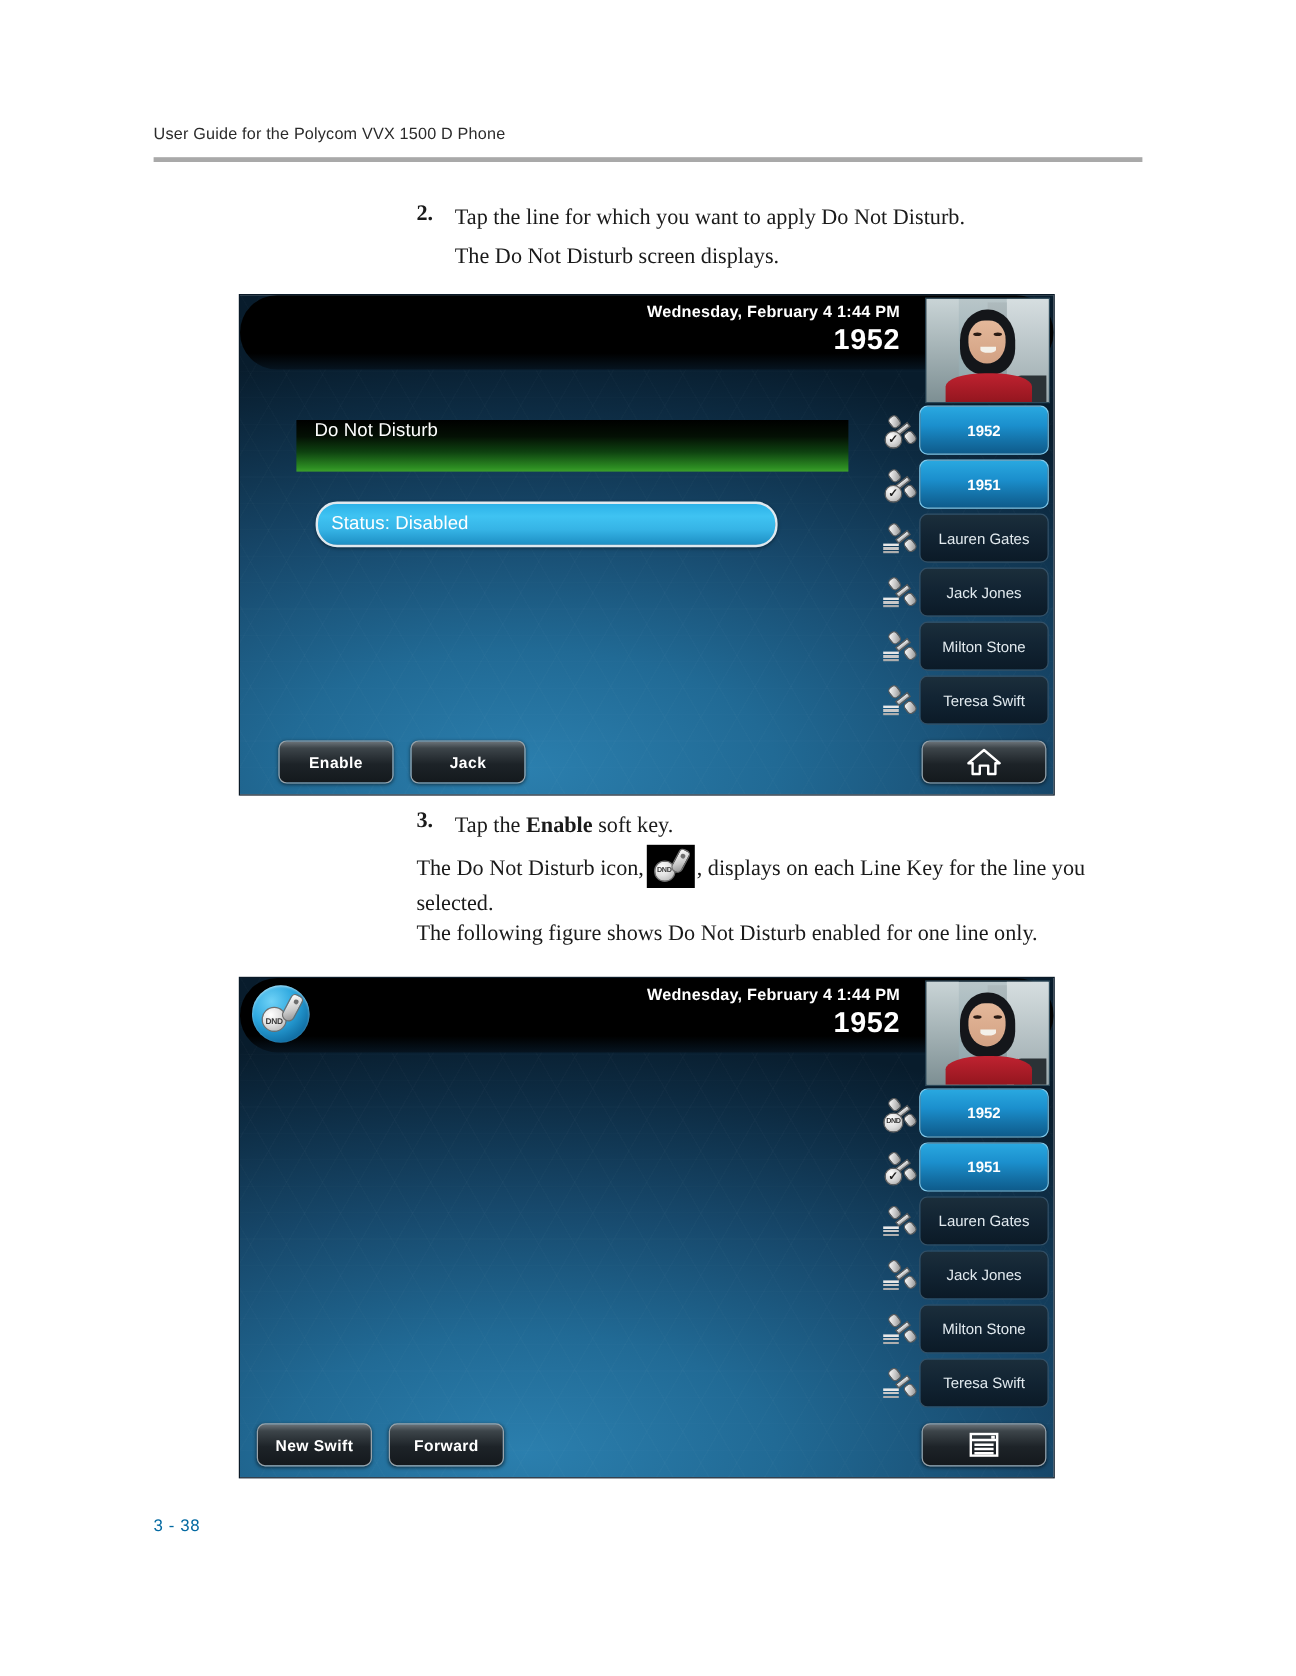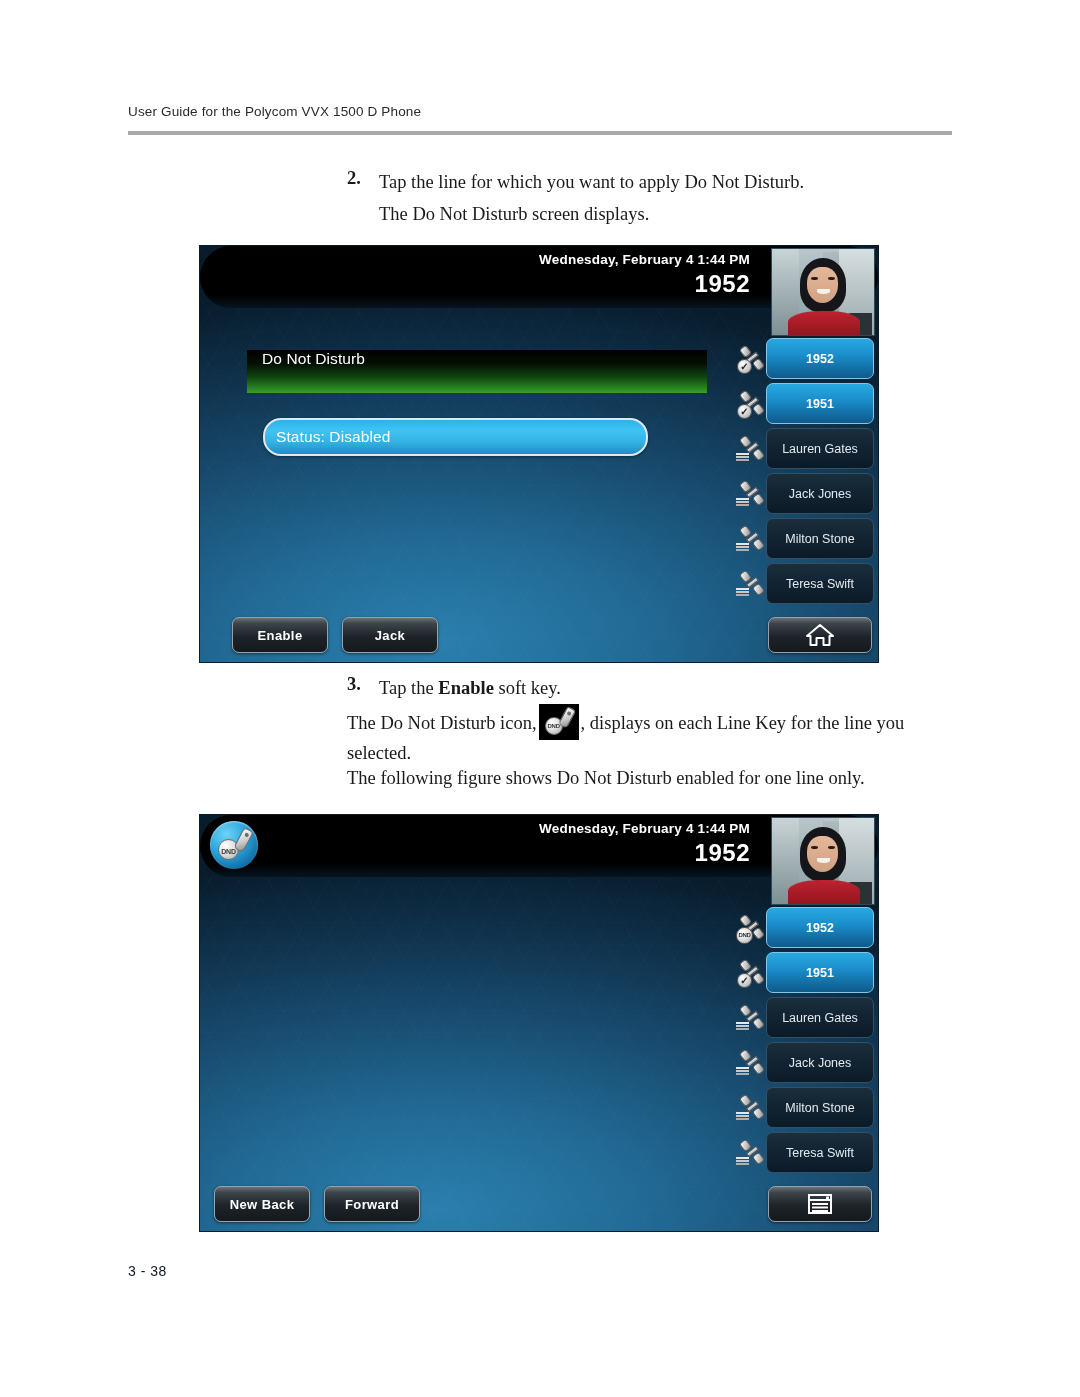--- a/index.html
+++ b/index.html
@@ -33,21 +33,21 @@
     width: 824px;
     height: 4px;
     background: #a9a9a9;
   }
   .page-footer {
     position: absolute;
     left: 128px;
     top: 1263px;
     font-family: "Liberation Sans", sans-serif;
     font-size: 14px;
-    color: #0f172a;
+    color: #0369a1;
     letter-spacing: 0.5px;
   }
 
   
   .step {
     position: absolute;
     display: flex;
     align-items: flex-start;
   }
   .step-num {
@@ -643,21 +643,21 @@
         <div class="handset">
             <div class="bar"></div>
           </div>
         <div class="lk-lines"></div>
       </div>
       <div class="lk-label">Teresa Swift</div>
     </div>
   </div>
 
   <div class="softkeys" style="left:14px;">
-    <div class="softkey">New Back</div>
+    <div class="softkey">New Swift</div>
     <div class="softkey">Forward</div>
   </div>
 
   <div class="softkey-right">
     <svg width="30" height="24" viewBox="0 0 30 24">
       <rect x="4" y="3" width="22" height="18" fill="none" stroke="#ffffff" stroke-width="2"></rect>
       <line x1="4" y1="8" x2="26" y2="8" stroke="#ffffff" stroke-width="2"></line>
       <rect x="21" y="4.5" width="3" height="2.5" fill="#ffffff"></rect>
       <line x1="7" y1="12" x2="23" y2="12" stroke="#ffffff" stroke-width="2"></line>
       <line x1="7" y1="15.5" x2="23" y2="15.5" stroke="#ffffff" stroke-width="2"></line>

